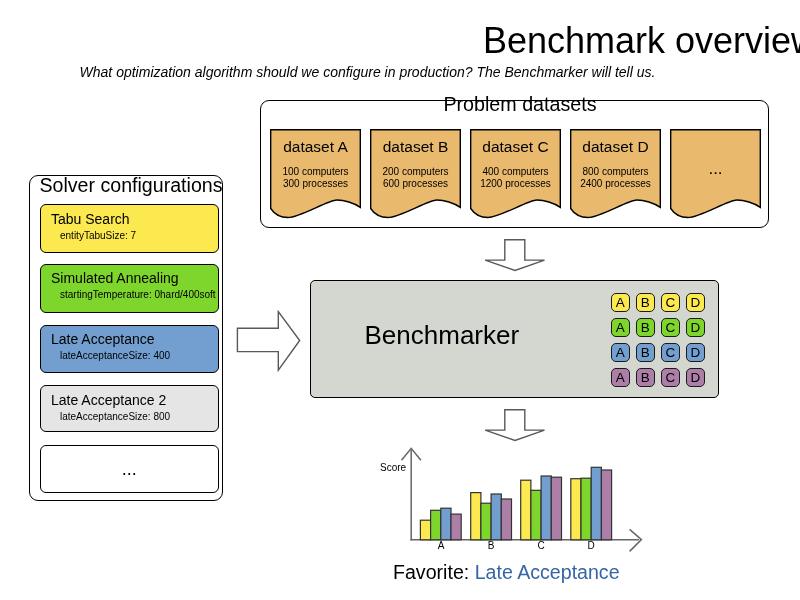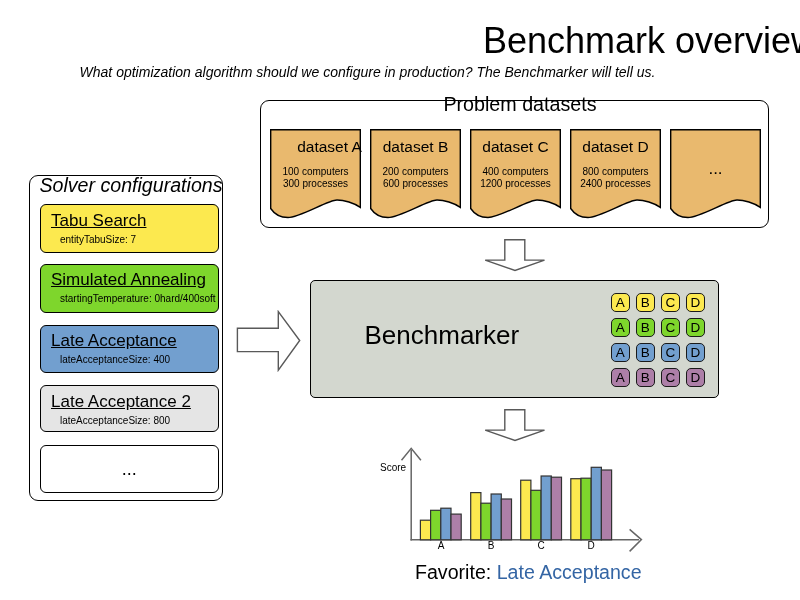--- a/index.html
+++ b/index.html
@@ -10,59 +10,59 @@
   #subtitle{left:0;top:64px;width:735px;text-align:center;font-size:14px;font-style:italic;}
 
   
   #pdbox{left:260px;top:100px;width:507px;height:125.5px;border:1.4px solid #000;border-radius:9px;}
   #pdtitle{left:265px;top:93px;width:510px;text-align:center;font-size:19.7px;}
   .cardtitle{width:91px;text-align:center;font-size:15.5px;top:137.5px;}
   .cardline{width:91px;text-align:center;font-size:10px;line-height:11.9px;top:166px;}
 
   
   #scbox{left:28.7px;top:174.7px;width:192.8px;height:324px;border:1.4px solid #000;border-radius:9px;}
-  #sctitle{left:33px;top:174px;width:196px;text-align:center;font-size:19.6px;font-style:italic;}
+  #sctitle{left:33px;top:174px;width:196px;text-align:center;font-size:19.6px;}
   .solver{left:40px;width:176.7px;border:1.4px solid #000;border-radius:6px;}
-  .solver .t{font-size:17px;margin:5.5px 0 0 10px;text-decoration:underline;}
+  .solver .t{font-size:14px;margin:5.5px 0 0 10px;}
   .solver .s{font-size:10px;margin:3px 0 0 19px;}
   #sv1{top:204px;height:47.2px;background:#fce94f;}
   #sv2{top:263.5px;height:47.7px;background:#7ed62c;}
   #sv3{top:324.5px;height:46.2px;background:#729fcf;}
   #sv4{top:385px;height:45.2px;background:#e5e5e5;}
   #sv5{top:444.5px;height:46.2px;background:#fff;text-align:center;font-size:18px;line-height:46px;}
 
   
   #bench{left:310px;top:279.5px;width:406.8px;height:116.8px;background:#d3d7cf;border:1.4px solid #000;border-radius:5px;}
   #benchlabel{left:364.5px;top:320px;font-size:26px;}
   .sq{width:16.5px;height:16.5px;border:1.4px solid #1a1a1a;border-radius:5px;
       font-size:13.5px;text-align:center;line-height:17px;}
 
   
-  #fav{left:415px;top:560.5px;font-size:19.6px;white-space:nowrap;}
+  #fav{left:393px;top:560.5px;font-size:19.6px;white-space:nowrap;}
   #fav .blue{color:#3465a4;}
 </style>
 </head>
 <body>
   <div class="abs" id="title">Benchmark overview</div>
   <div class="abs" id="subtitle">What optimization algorithm should we configure in production? The Benchmarker will tell us.</div>
 
   <div class="abs" id="pdbox"></div>
   <div class="abs" id="pdtitle">Problem datasets</div>
 
   <svg class="abs" style="left:270px;top:129px;" width="500" height="92" viewBox="0 0 500 92">
     <defs>
       <path id="doc" d="M0.7,0.7 L90.3,0.7 L90.3,78.4 C84,73.8 74,71 67,71 C58,71 30,88.5 18,88.5 C10,88.5 4,84.5 0.7,79.5 Z"></path>
     </defs>
     <use href="#doc" x="0" fill="#e9b96e" stroke="#000" stroke-width="1.4"></use>
     <use href="#doc" x="100" fill="#e9b96e" stroke="#000" stroke-width="1.4"></use>
     <use href="#doc" x="200" fill="#e9b96e" stroke="#000" stroke-width="1.4"></use>
     <use href="#doc" x="300" fill="#e9b96e" stroke="#000" stroke-width="1.4"></use>
     <use href="#doc" x="400" fill="#e9b96e" stroke="#000" stroke-width="1.4"></use>
   </svg>
-  <div class="abs cardtitle" style="left:284px;">dataset A</div>
+  <div class="abs cardtitle" style="left:270px;">dataset A</div>
   <div class="abs cardtitle" style="left:370px;">dataset B</div>
   <div class="abs cardtitle" style="left:470px;">dataset C</div>
   <div class="abs cardtitle" style="left:570px;">dataset D</div>
   <div class="abs" style="left:670px;top:159px;width:91px;text-align:center;font-size:17px;">...</div>
   <div class="abs cardline" style="left:270px;">100 computers<br>300 processes</div>
   <div class="abs cardline" style="left:370px;">200 computers<br>600 processes</div>
   <div class="abs cardline" style="left:470px;">400 computers<br>1200 processes</div>
   <div class="abs cardline" style="left:570px;">800 computers<br>2400 processes</div>
 
   <div class="abs" id="scbox"></div>

